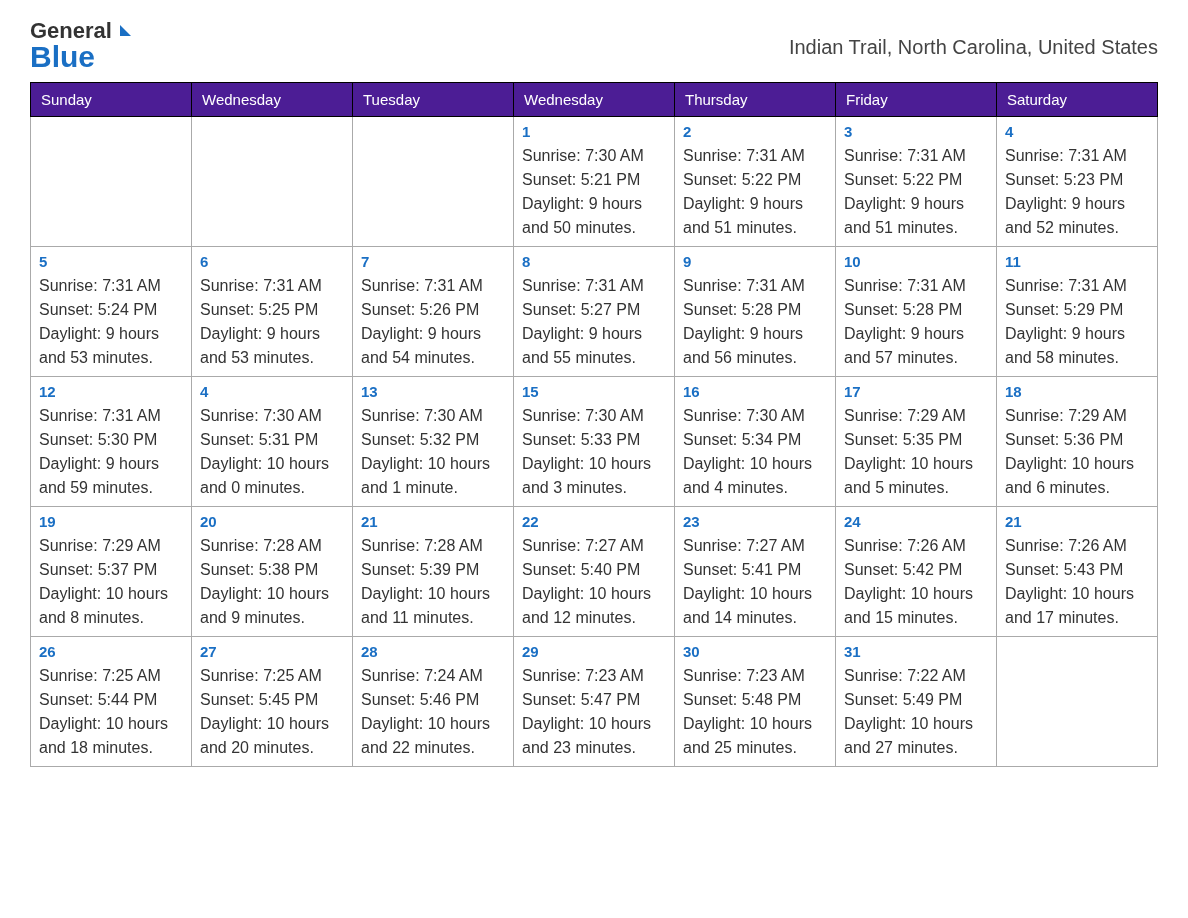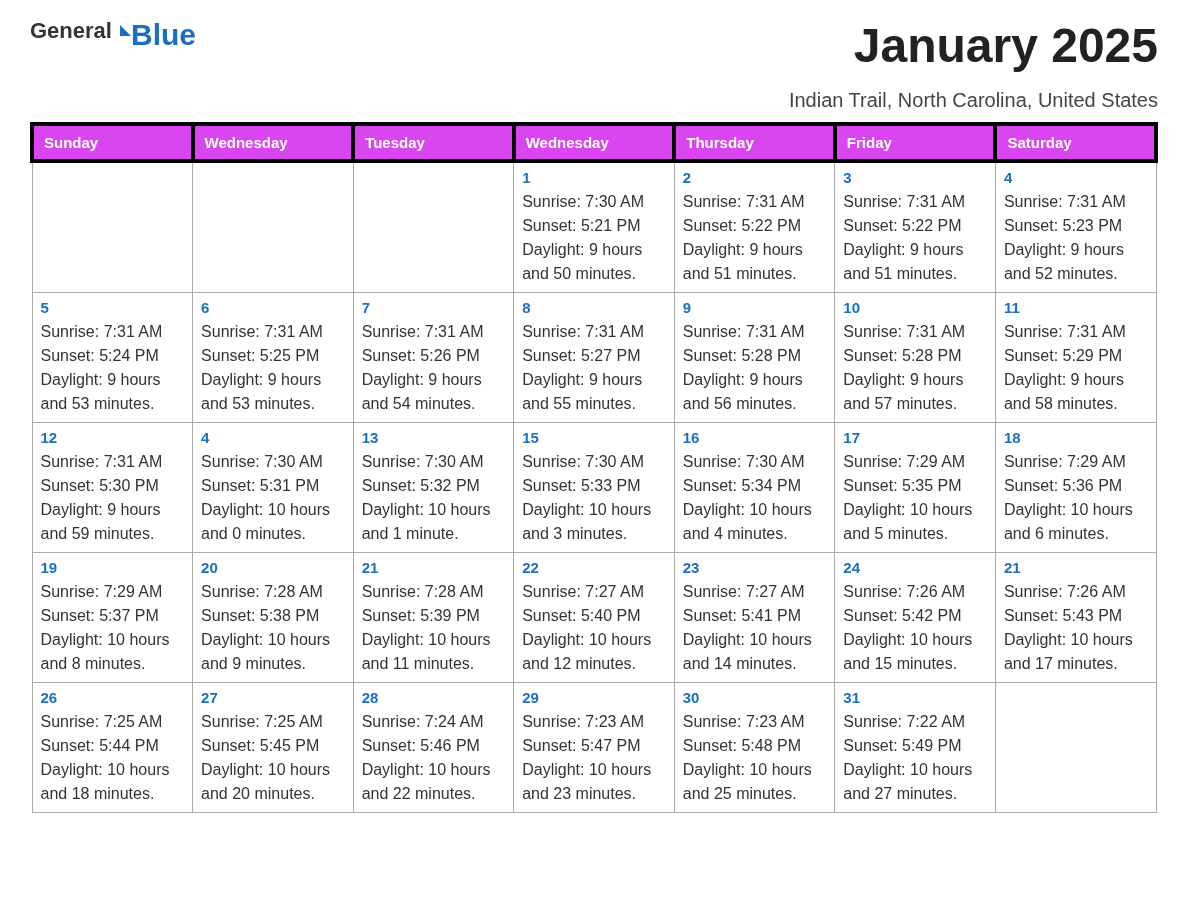--- a/index.html
+++ b/index.html
@@ -35,27 +35,27 @@
       font-weight: normal;
       color: #444;
       margin-top: 16px;
     }
     .calendar {
       width: 100%;
       border-collapse: collapse;
       margin-top: 10px;
     }
     .calendar thead tr th {
-      background-color: #d946ef;
+      background-color: #4c1d95;
       color: #fff;
       padding: 8px 10px;
       font-size: 15px;
-      font-weight: bold;
+      font-weight: normal;
       text-align: left;
-      border: 4px solid #000000;
+      border: 1px solid #000000;
     }
     .calendar tbody tr td {
       border: 1px solid #aaa;
       vertical-align: top;
       padding: 6px 8px;
       width: 14.28%;
       min-height: 100px;
       font-size: 13px;
       color: #222;
     }
@@ -73,29 +73,28 @@
     }
     .empty-cell {
       background: #fff;
     }
   </style>
 </head>
 <body>
 
 <div class="header">
   <div class="logo">
-    <div style="display:flex; flex-direction:row; line-height:1;">
+    <div style="display:flex; flex-direction:column; line-height:1;">
       <span style="font-size:22px; font-weight:bold; color:#333; letter-spacing:0;">General
         <span style="display:inline-block; width:0; height:0; border-left:11px solid #1a6fc4; border-top:11px solid transparent; border-bottom:0px solid transparent; margin-left:2px; vertical-align:middle; margin-top:-4px;"></span>
       </span>
       <span style="font-size:30px; font-weight:bold; color:#1a6fc4;">Blue</span>
     </div>
   </div>
   <div class="title-block">
-    <h1>January 2025</h1>
     <h2>Indian Trail, North Carolina, United States</h2>
   </div>
 </div>
 
 <table class="calendar">
   <thead>
     <tr>
     <th>Sunday</th>
         <th>Wednesday</th>
         <th>Tuesday</th>

